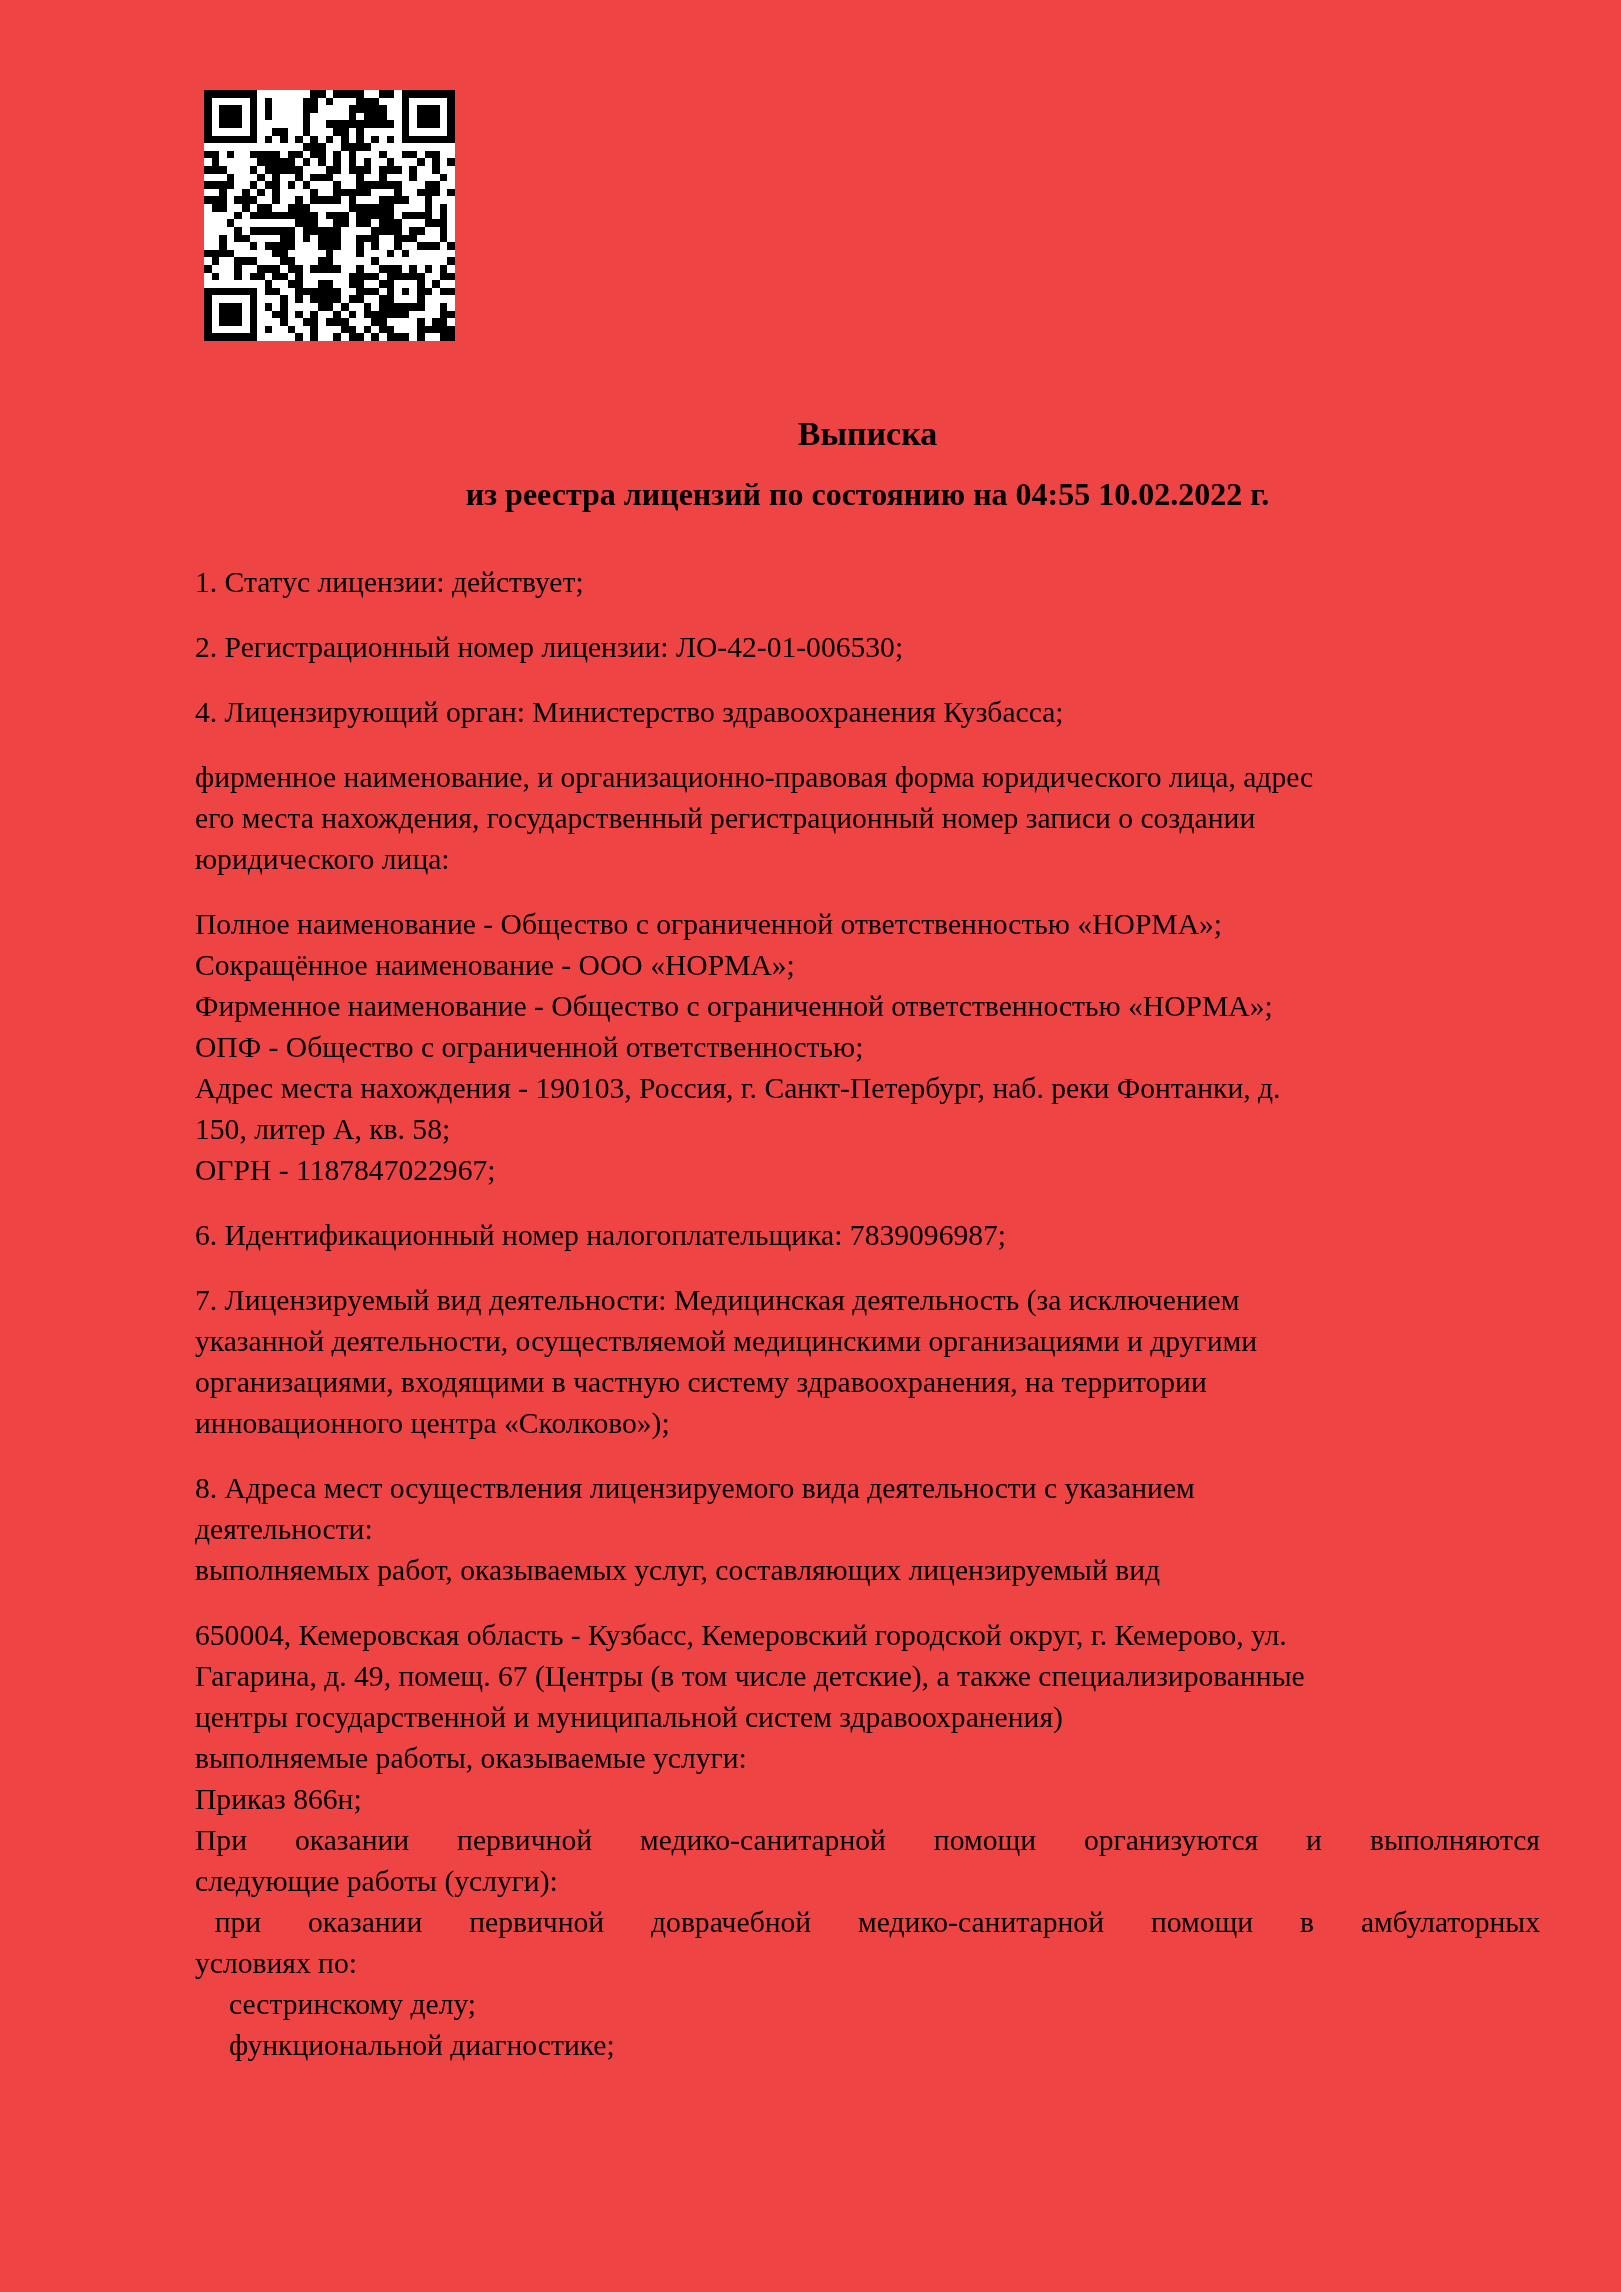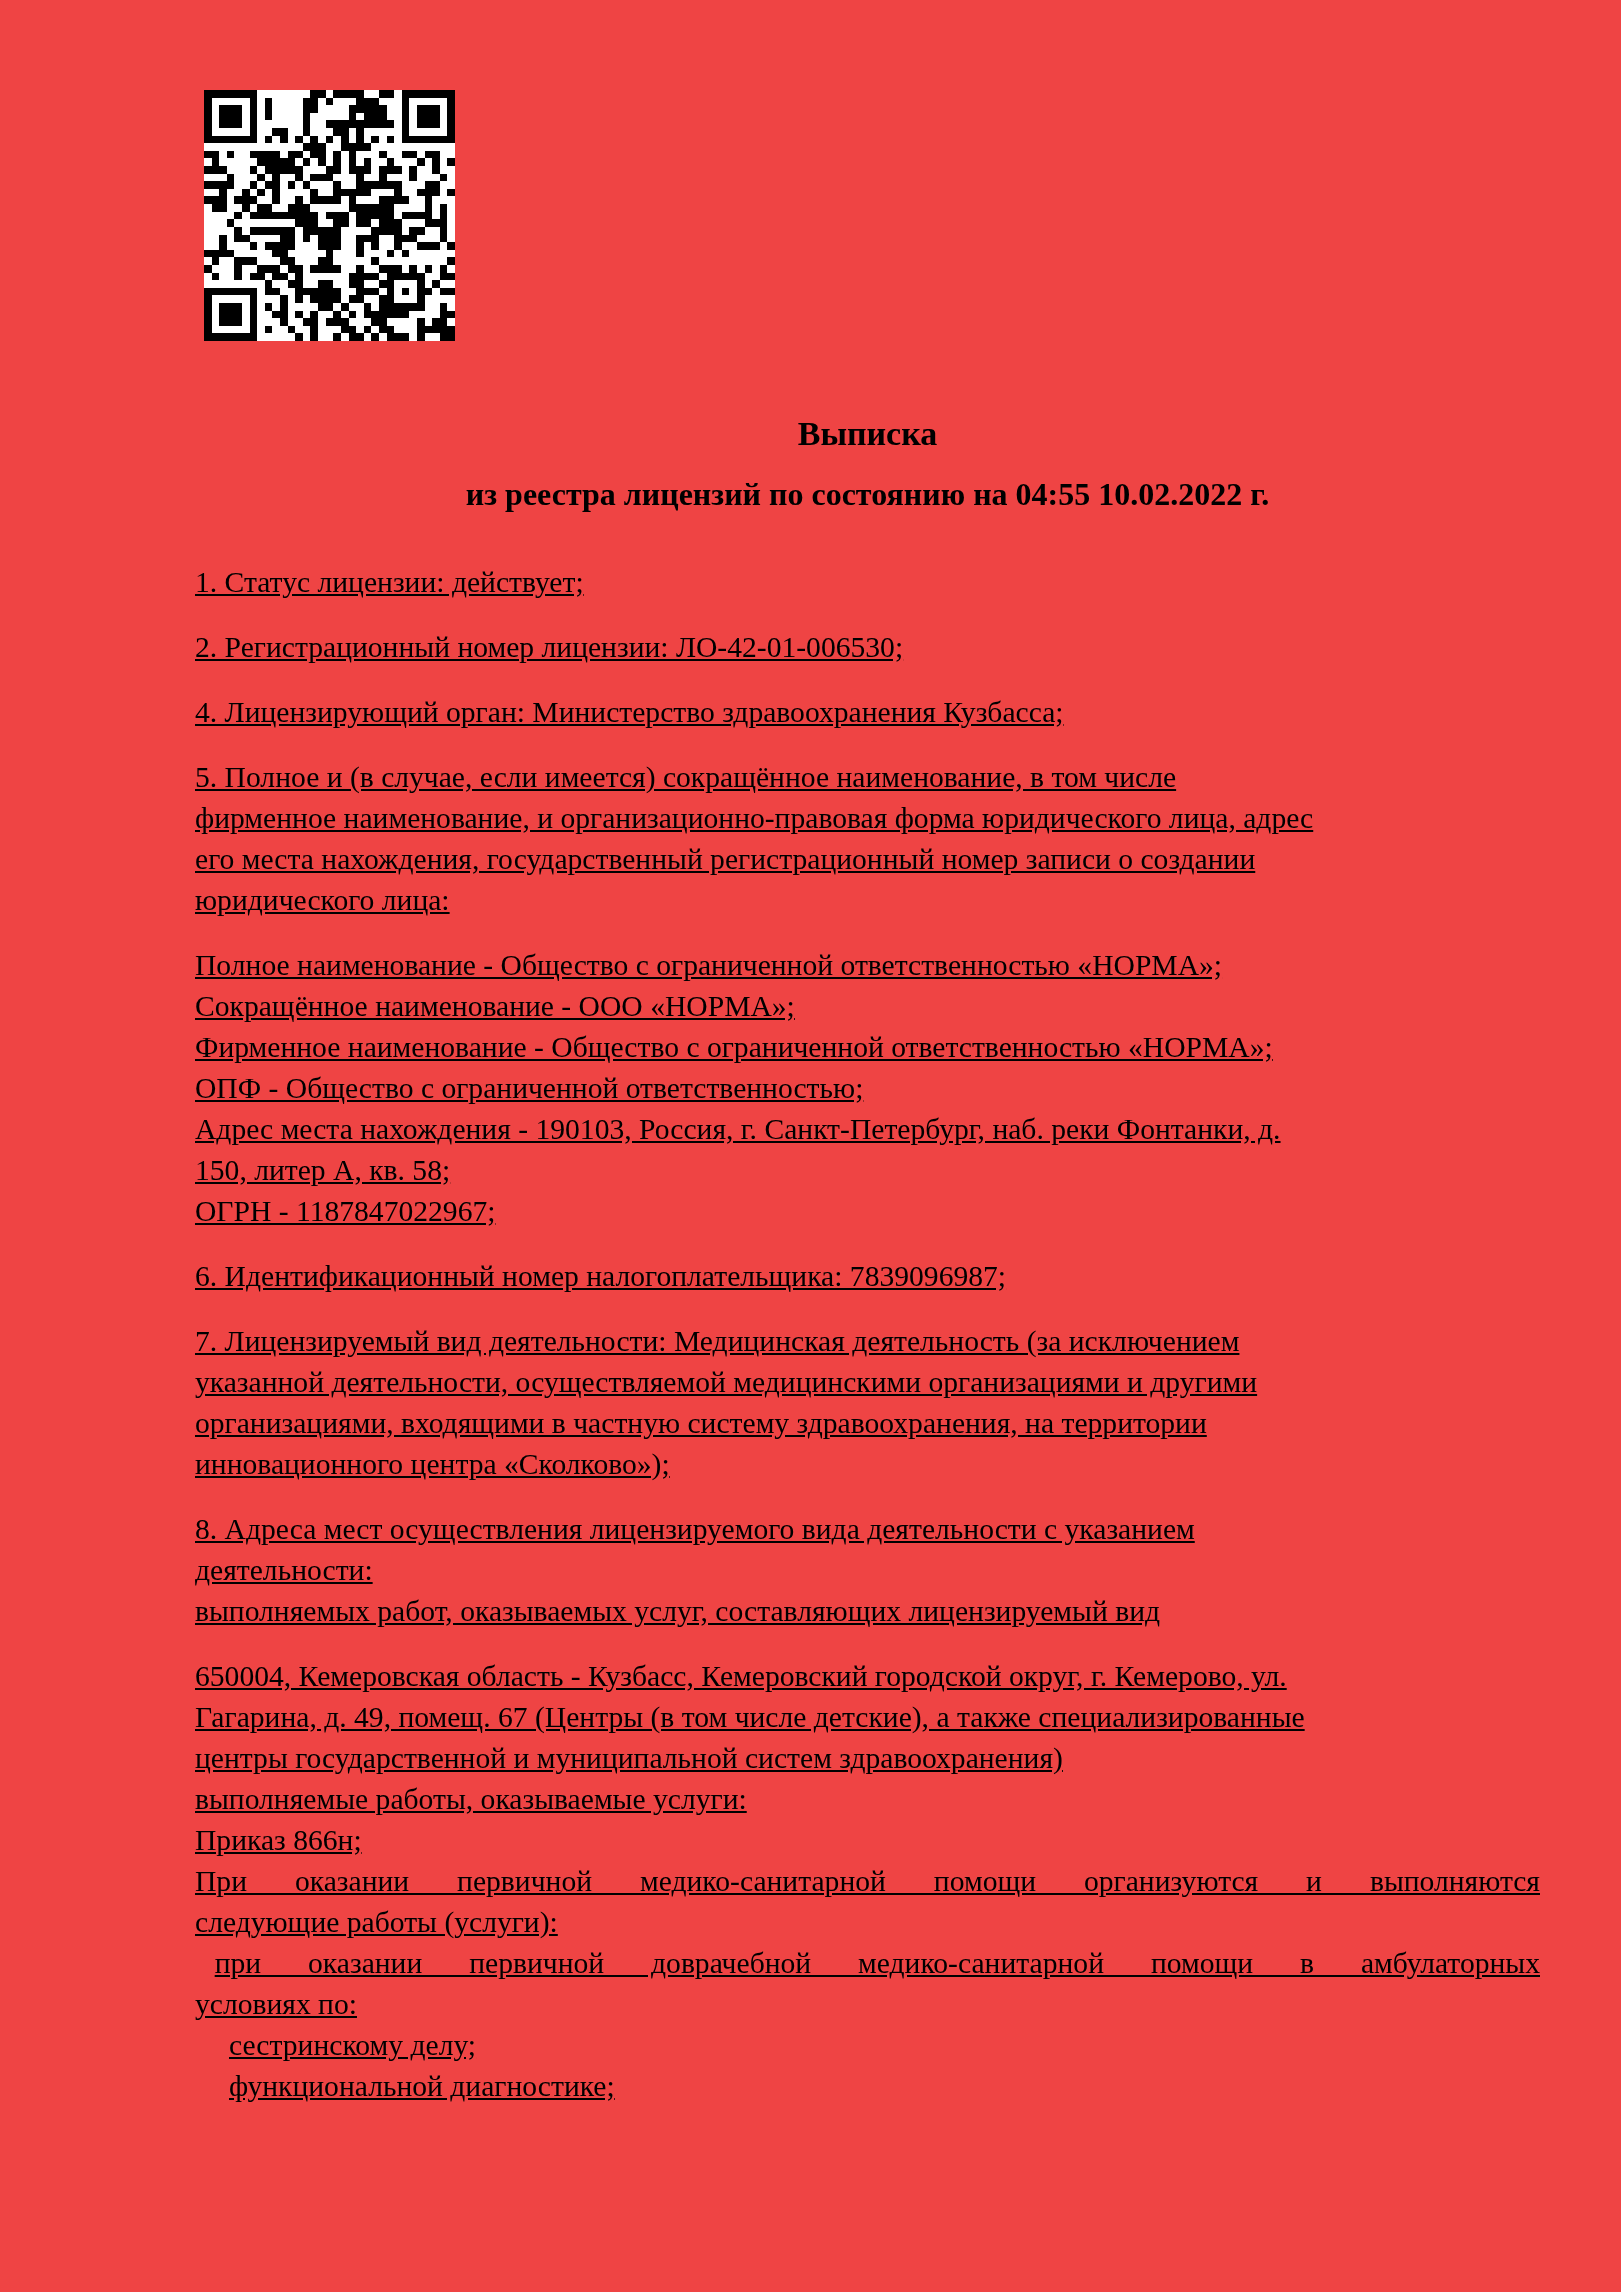--- a/index.html
+++ b/index.html
@@ -48,21 +48,21 @@
   .doc-body {
     position: absolute;
     left: 195px;
     top: 562px;
     width: 1345px;
     font-size: 29.6px;
     line-height: 41px;
   }
   .para { margin: 0 0 24px 0; }
   .para:last-child { margin-bottom: 15px; }
-  .line { white-space: pre; text-decoration: underline; }
+  .line { white-space: pre; }
   .line.jfull {
     white-space: normal;
     text-align: justify;
     text-align-last: justify;
   }
   .ind1 { padding-left: 19.7px; }
   .ind2 { padding-left: 34px; }
 </style>
 </head>
 <body>
@@ -623,21 +623,20 @@
     <div class="para">
       <div class="line">2. Регистрационный номер лицензии: ЛО-42-01-006530;</div>
     </div>
 
 
     <div class="para">
       <div class="line">4. Лицензирующий орган: Министерство здравоохранения Кузбасса;</div>
     </div>
 
     <div class="para">
-      <div class="line">5. Полное и (в случае, если имеется) сокращённое наименование, в том числе</div>
       <div class="line">фирменное наименование, и организационно-правовая форма юридического лица, адрес</div>
       <div class="line">его места нахождения, государственный регистрационный номер записи о создании</div>
       <div class="line">юридического лица:</div>
     </div>
 
     <div class="para">
       <div class="line">Полное наименование - Общество с ограниченной ответственностью «НОРМА»;</div>
       <div class="line">Сокращённое наименование - ООО «НОРМА»;</div>
       <div class="line">Фирменное наименование - Общество с ограниченной ответственностью «НОРМА»;</div>
       <div class="line">ОПФ - Общество с ограниченной ответственностью;</div>

